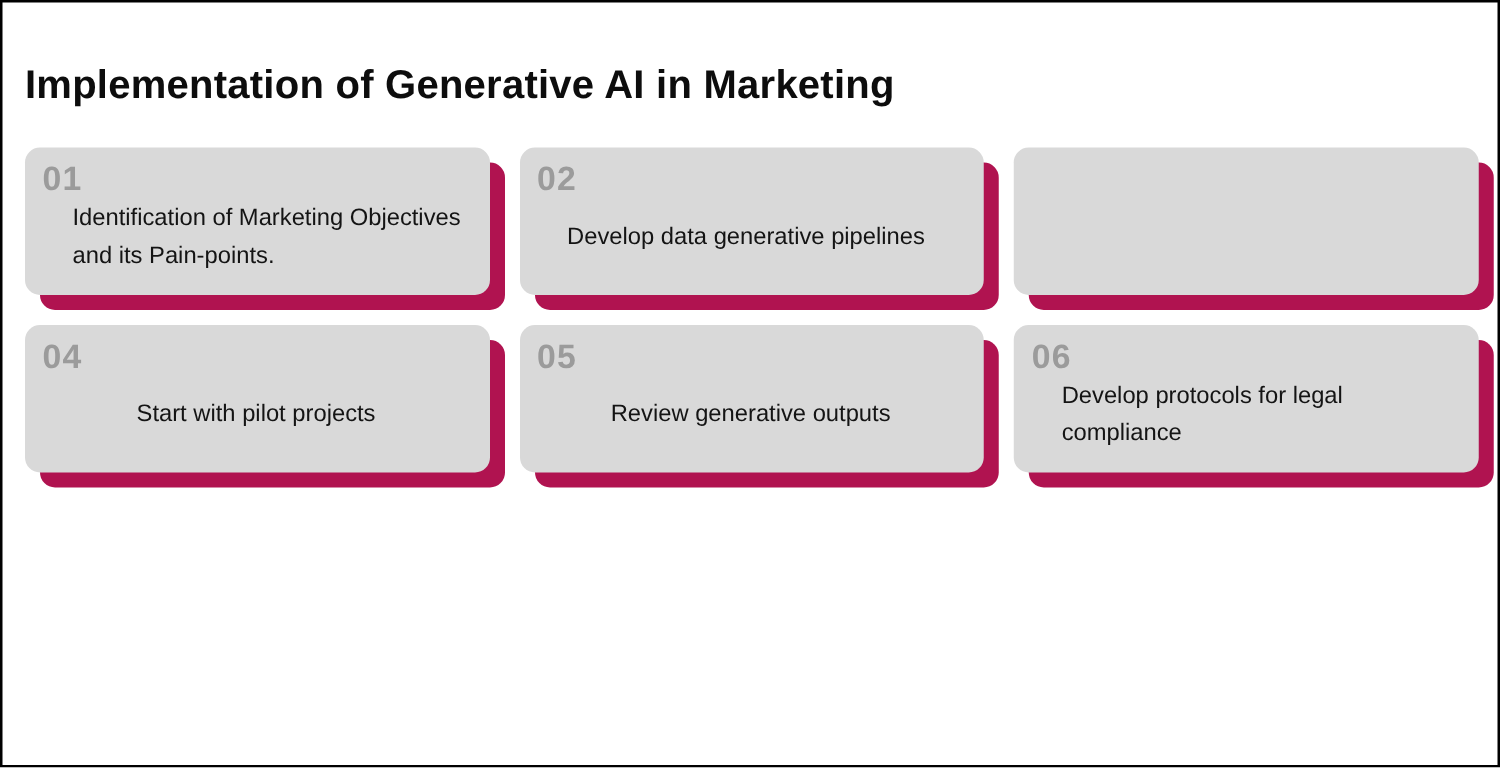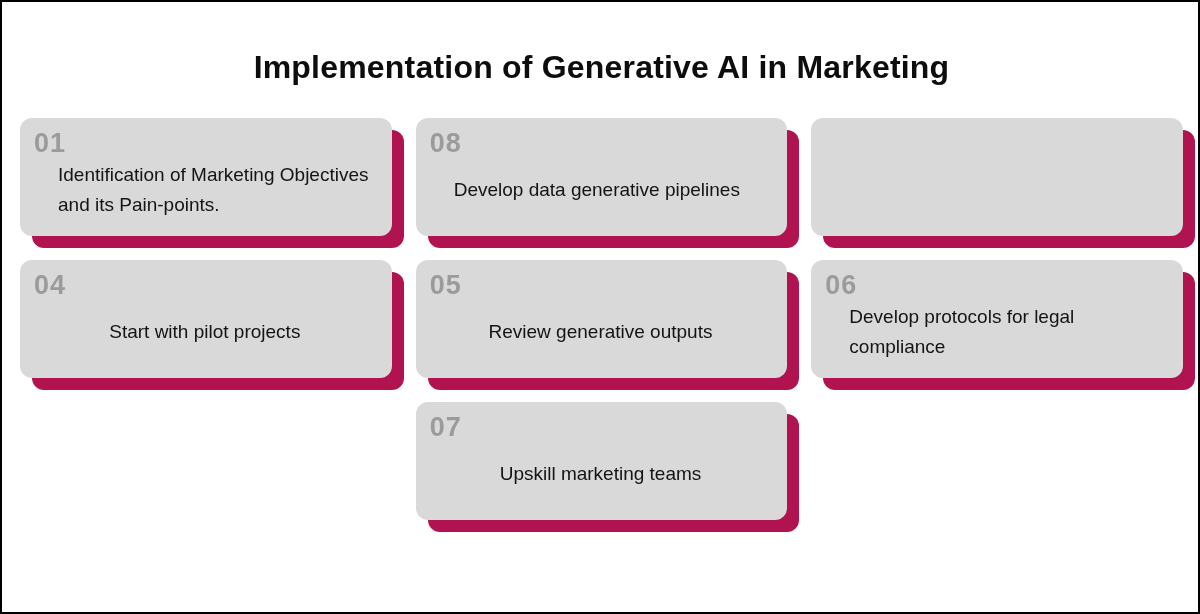--- a/index.html
+++ b/index.html
@@ -10,21 +10,21 @@
   }
   .canvas {
     width: 1200px;
     height: 614px;
     background: var(--bg, #ffffff);
     border: 2px solid var(--border, #000000);
     padding: 46px 15px 0 18px;
     overflow: hidden;
   }
   .page-title {
-    text-align: center;
+    text-align: left;
     font-size: 32px;
     font-weight: 800;
     color: #0d0d0d;
     line-height: 1.2;
     margin-bottom: 32px;
     letter-spacing: 0.2px;
   }
   .steps-grid {
     display: grid;
     grid-template-columns: repeat(3, 1fr);
@@ -70,21 +70,21 @@
 
 <div class="canvas" style="--bg: #ffffff; --border: #000000; --card-bg: #d9d9d9; --shadow: #b01350; --num: #9b9b9b; --text: #141414;">
   <h1 class="page-title">Implementation of Generative AI in Marketing</h1>
   <div class="steps-grid">
   <div class="step-card">
     <div class="step-number">01</div>
     <div class="step-text">Identification of Marketing Objectives and its Pain-points.</div>
   </div>
 
   <div class="step-card">
-    <div class="step-number">08</div>
+    <div class="step-number">02</div>
     <div class="step-text">Develop data generative pipelines</div>
   </div>
 
   <div class="step-card">
   </div>
 
   <div class="step-card center">
     <div class="step-number">04</div>
     <div class="step-text">Start with pilot projects</div>
   </div>
@@ -92,18 +92,14 @@
   <div class="step-card center">
     <div class="step-number">05</div>
     <div class="step-text">Review generative outputs</div>
   </div>
 
   <div class="step-card">
     <div class="step-number">06</div>
     <div class="step-text">Develop protocols for legal compliance</div>
   </div>
 
-  <div class="step-card center">
-    <div class="step-number">07</div>
-    <div class="step-text">Upskill marketing teams</div>
-  </div>
 </div>
 </div>
 
 </body></html>

